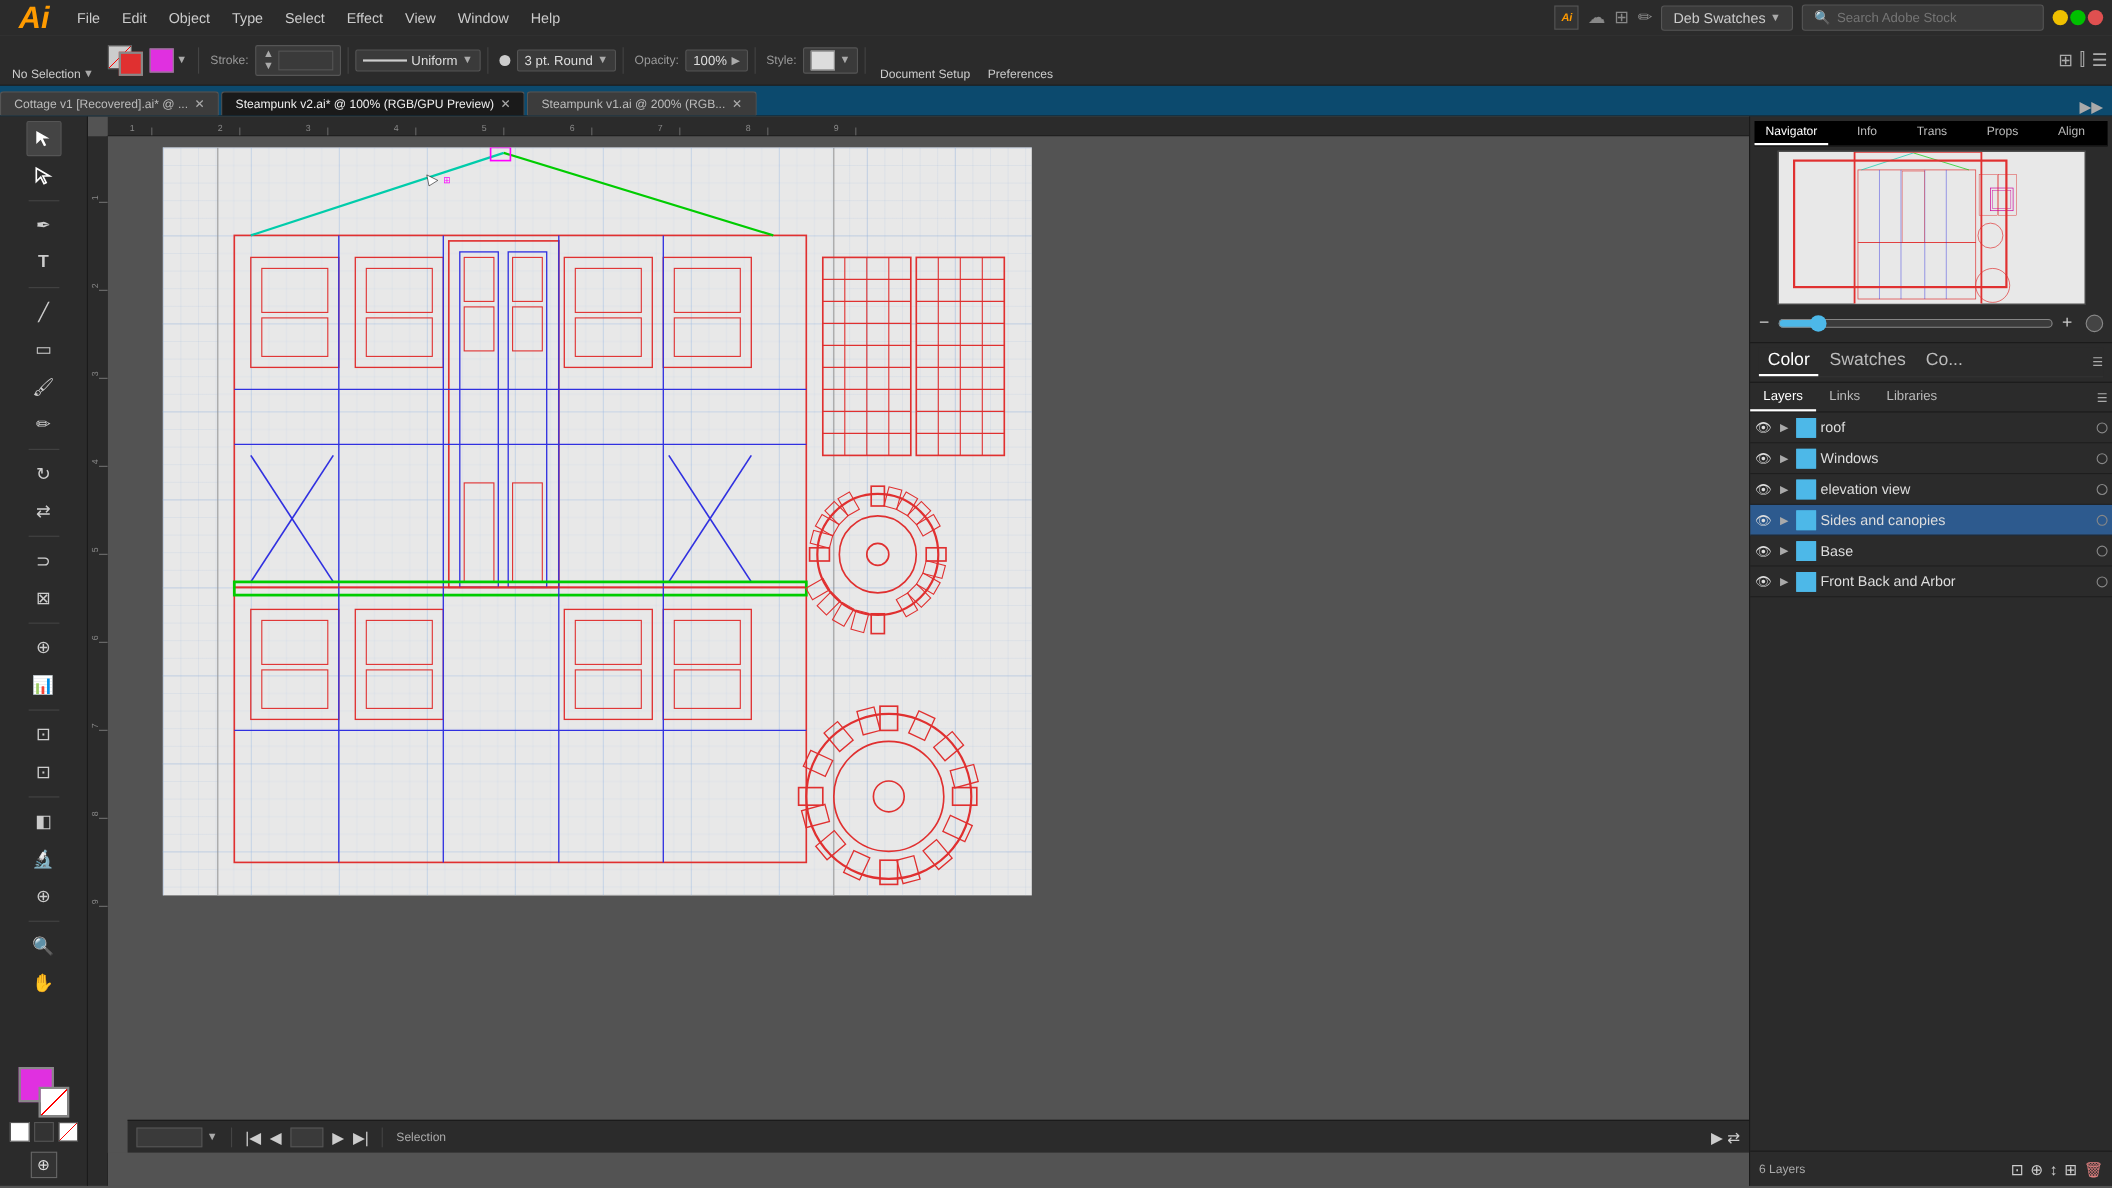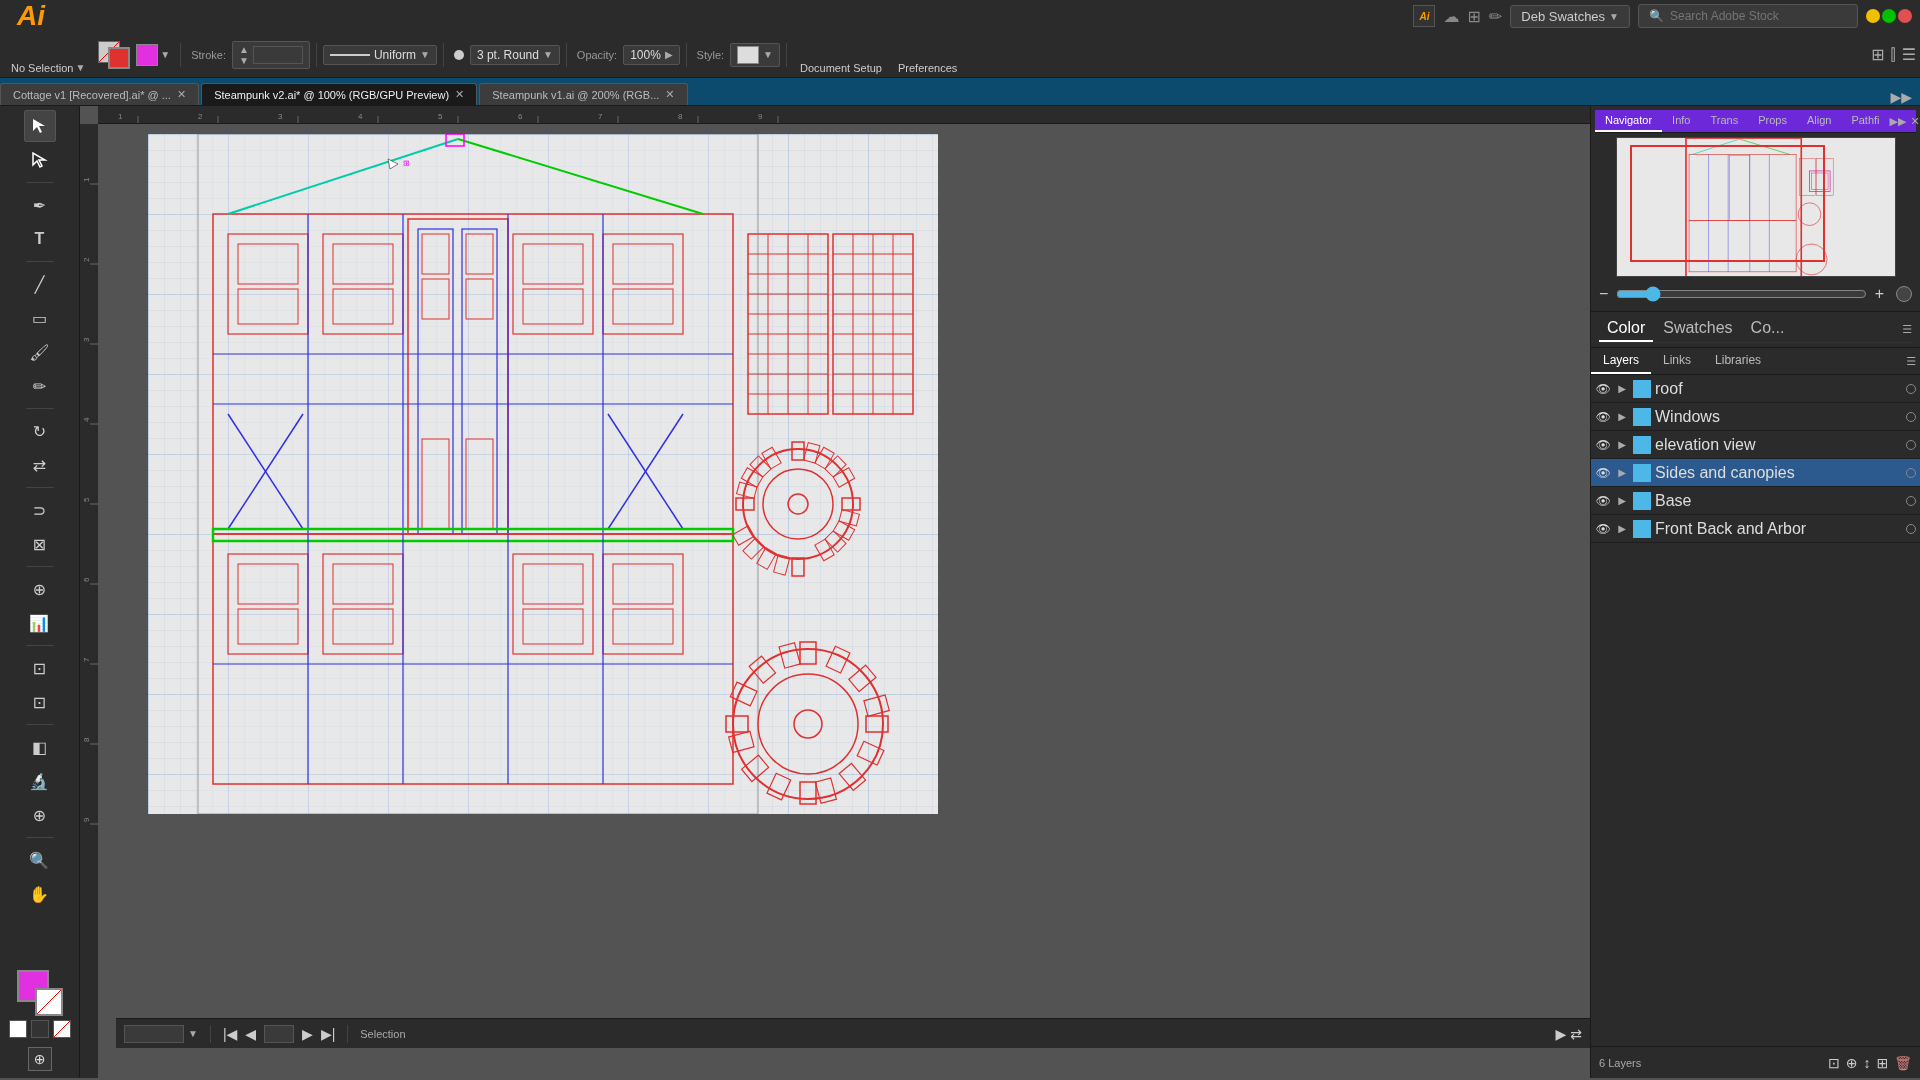--- a/index.html
+++ b/index.html
@@ -138,21 +138,21 @@
       background: #2b2b2b;
       border-left: 1px solid #1a1a1a;
       display: flex;
       flex-direction: column;
     }
     
     #navigator {
       padding: 4px;
       border-bottom: 1px solid #1a1a1a;
     }
-    .panel-tabs { display: flex; border-bottom: 1px solid #1a1a1a; gap: 0; background: #6d28d9; }
+    .panel-tabs { display: flex; border-bottom: 1px solid #1a1a1a; gap: 16px; background: #000000; }
     .panel-tab { padding: 4px 10px; color: #bbb; cursor: pointer; font-size: 11px; border-bottom: 2px solid transparent; }
     .panel-tab.active { color: #fff; border-bottom-color: #fff; }
     .nav-zoom-row { display: flex; align-items: center; justify-content: center; gap: 8px; padding: 4px; }
     .nav-zoom-btn { background: transparent; border: none; color: #ccc; cursor: pointer; font-size: 16px; }
     .nav-zoom-slider { flex: 1; }
 
     
     #colorpanel {
       border-bottom: 1px solid #1a1a1a;
       padding: 4px 8px;
@@ -165,33 +165,44 @@
     #layerspanel { flex: 1; overflow: hidden; display: flex; flex-direction: column; }
     .layers-tabs { display: flex; background: #2b2b2b; border-bottom: 1px solid #1a1a1a; }
     .layers-tab { padding: 5px 12px; color: #bbb; cursor: pointer; font-size: 12px; border-bottom: 2px solid transparent; }
     .layers-tab.active { color: #fff; border-bottom-color: #fff; }
     .layers-list { flex: 1; overflow-y: auto; }
     .layer-item { display: flex; align-items: center; height: 28px; padding: 0 4px; gap: 4px; cursor: pointer; border-bottom: 1px solid #1e1e1e; }
     .layer-item.selected { background: #2d5a8e; }
     .layer-vis { width: 16px; height: 16px; display: flex; align-items: center; justify-content: center; color: #aaa; font-size: 12px; cursor: pointer; }
     .layer-expand { width: 14px; height: 14px; color: #aaa; font-size: 10px; cursor: pointer; display: flex; align-items: center; justify-content: center; }
     .layer-icon { width: 18px; height: 18px; border: 1px solid #666; background: #555; display: flex; align-items: center; justify-content: center; font-size: 8px; }
-    .layer-name { flex: 1; font-size: 16px; color: #ddd; }
+    .layer-name { flex: 1; font-size: 13px; color: #ddd; }
     .layer-dot { width: 10px; height: 10px; border-radius: 50%; border: 1px solid #888; }
     .layers-footer { height: 32px; background: #2b2b2b; border-top: 1px solid #1a1a1a; display: flex; align-items: center; justify-content: space-between; padding: 0 8px; }
     .layers-count { color: #aaa; font-size: 11px; }
     .layers-footer-btns { display: flex; gap: 6px; }
     .layers-footer-btn { background: transparent; border: none; color: #ccc; cursor: pointer; font-size: 14px; }
   </style>
 </head>
 <body>
 
 <div id="titlebar">
   <div class="left">
     <div style="font-size:28px;font-weight:bold;color:#ff9b00;font-style:italic;width:46px;text-align:center;">Ai</div>
+    <div class="menu-bar">
+      <span class="menu-item">File</span>
+      <span class="menu-item">Edit</span>
+      <span class="menu-item">Object</span>
+      <span class="menu-item">Type</span>
+      <span class="menu-item">Select</span>
+      <span class="menu-item">Effect</span>
+      <span class="menu-item">View</span>
+      <span class="menu-item">Window</span>
+      <span class="menu-item">Help</span>
+    </div>
   </div>
   <div class="right">
     <div style="display:flex;align-items:center;gap:8px;">
       <div style="width:22px;height:22px;background:#333;border:1px solid #555;display:flex;align-items:center;justify-content:center;font-size:10px;color:#ff9b00;font-style:italic;font-weight:bold;">Ai</div>
       <div style="color:#888;font-size:16px;">☁</div>
       <div style="color:#888;font-size:16px;">⊞</div>
       <div style="color:#888;font-size:16px;">✏</div>
     </div>
     <div class="workspace-btn">
       <span>Deb Swatches</span>

